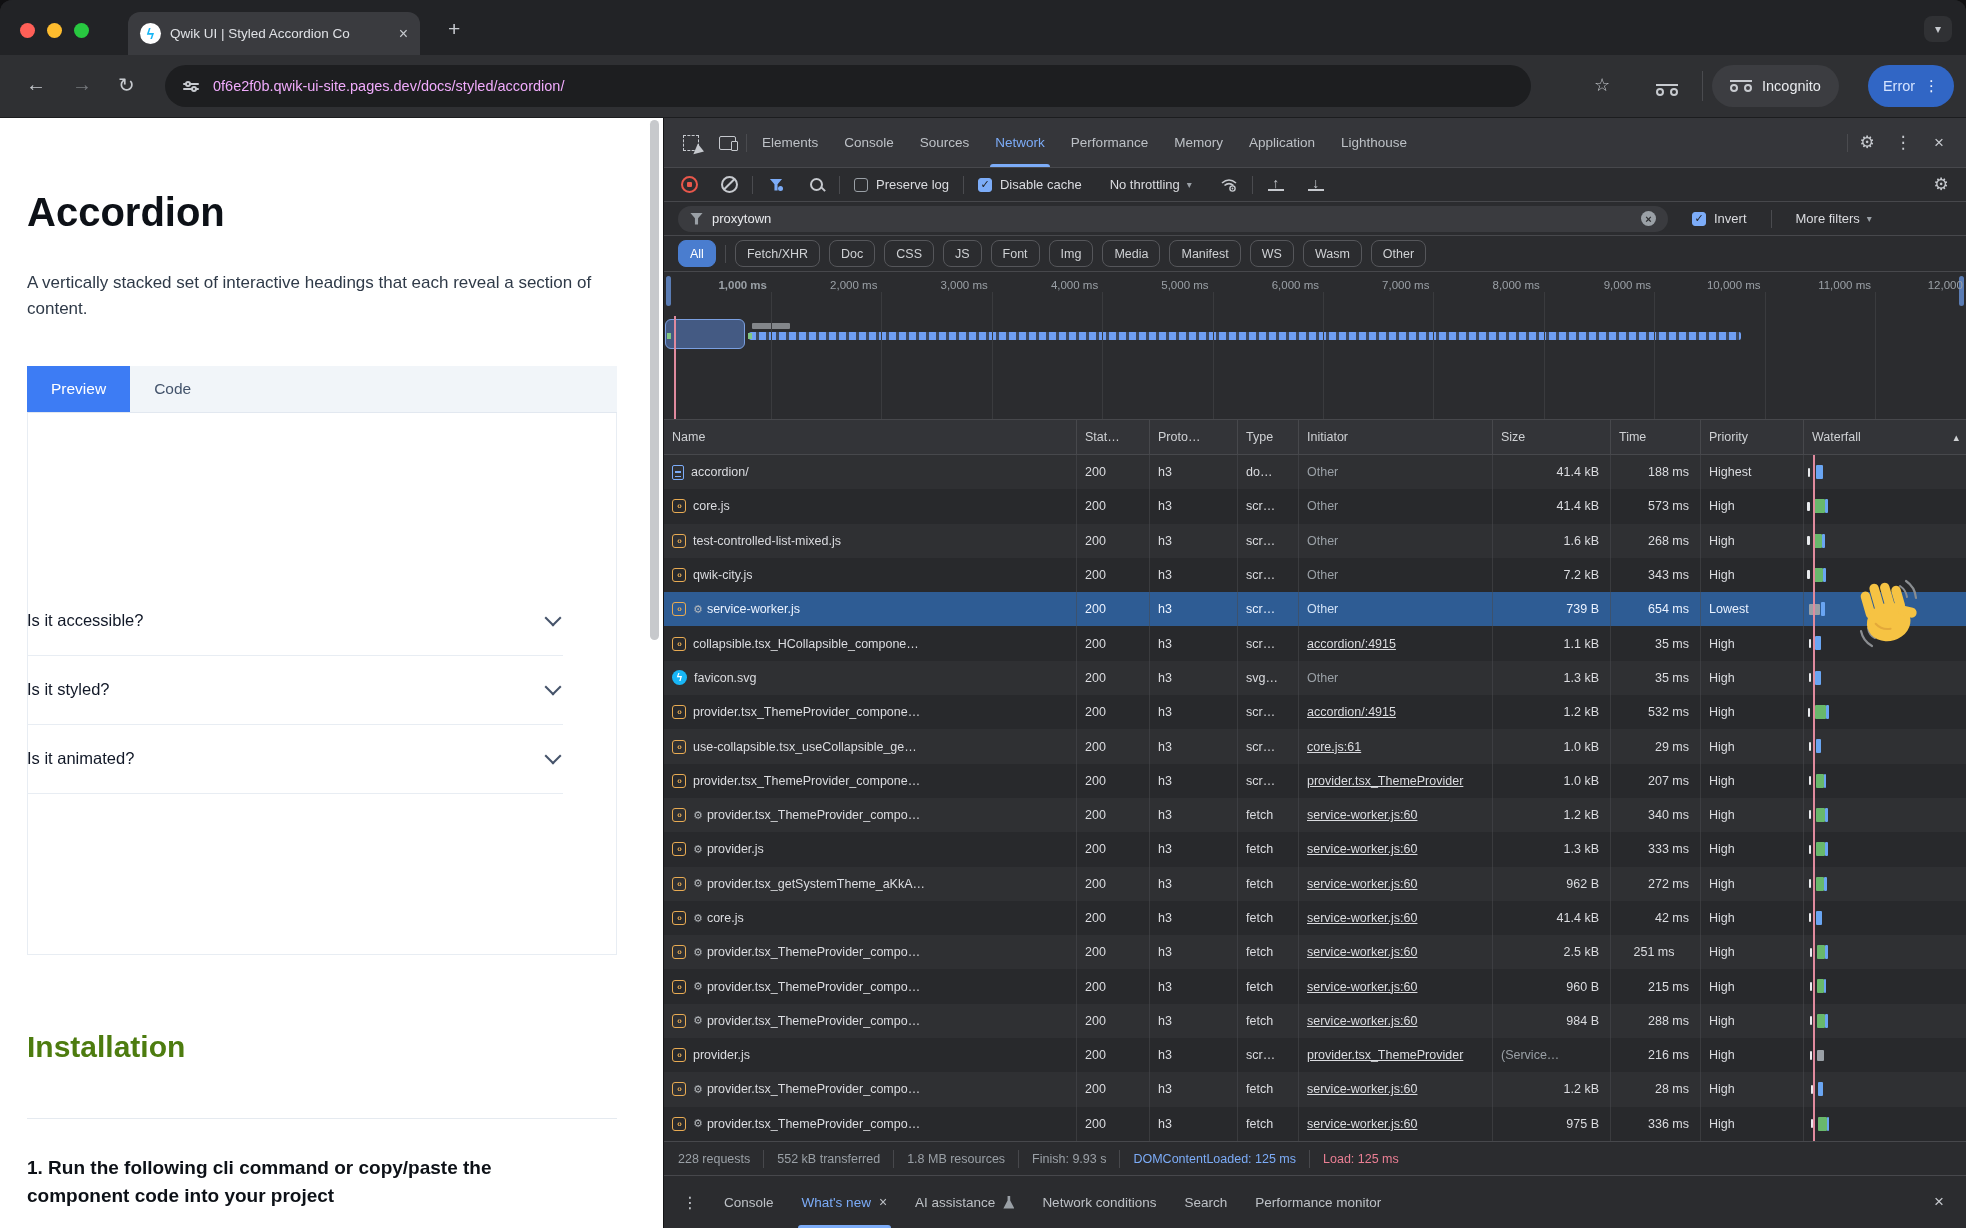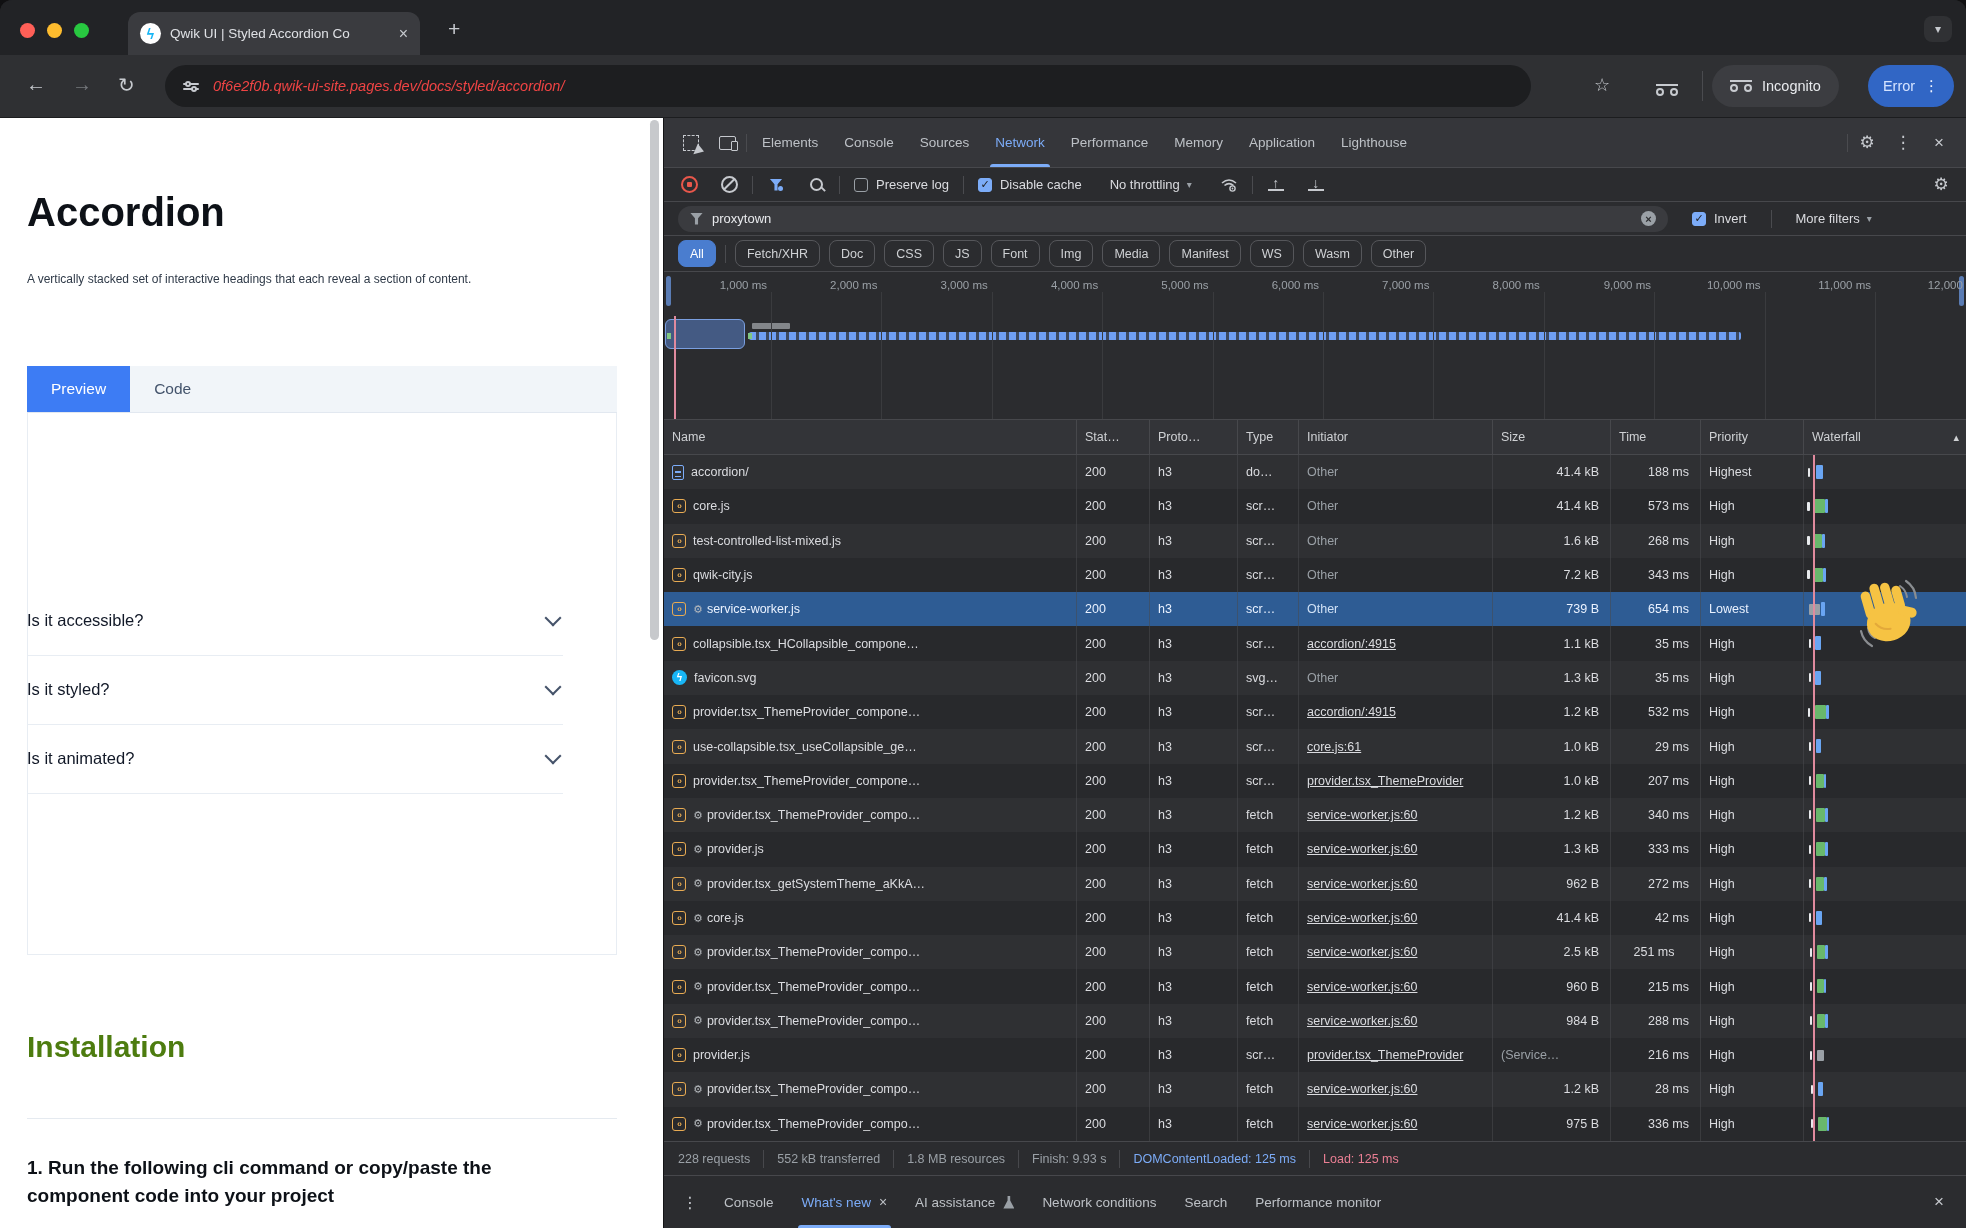--- a/index.html
+++ b/index.html
@@ -22,41 +22,41 @@
   
   .btoolbar{position:absolute;left:0;top:55px;width:100%;height:63px;background:#2f3033;border-bottom:1px solid #1c1d1f;box-sizing:border-box;}
   .navbtn{position:absolute;top:18px;font-size:20px;color:#c7cacf;}
   .urlpill{position:absolute;left:165px;top:10px;width:1366px;height:42px;border-radius:21px;background:#1d1e20;
     display:flex;align-items:center;padding:0 18px;box-sizing:border-box;gap:14px;}
   .tuneicon{display:inline-flex;flex-direction:column;gap:3px;width:16px;}
   .tuneicon i{height:2px;background:#c7cacf;border-radius:2px;position:relative;display:block;}
   .tuneicon i::after{content:"";position:absolute;top:-2px;width:6px;height:6px;border-radius:50%;background:#1d1e20;border:2px solid #c7cacf;box-sizing:border-box;}
   .tuneicon i:nth-child(1)::after{left:2px;}
   .tuneicon i:nth-child(2)::after{right:2px;}
-  .urltext{color:#ef4444;font-size:14.5px;font-style:italic;}
+  .urltext{color:#f0abfc;font-size:14.5px;}
   .tb-ico{position:absolute;top:19px;color:#c7cacf;font-size:18px;}
   .glasses{display:inline-block;width:22px;height:12px;position:relative;}
   .glasses::before,.glasses::after{content:"";position:absolute;bottom:0;width:8px;height:8px;border:2px solid #c7cacf;border-radius:50%;box-sizing:border-box;}
   .glasses::before{left:0;} .glasses::after{right:0;}
   .glasses i{position:absolute;top:0;left:0;right:0;height:2px;background:#c7cacf;}
   .tb-sep{position:absolute;top:16px;width:1px;height:30px;background:#4a4b4f;}
   .incogpill{position:absolute;left:1712px;top:10px;height:42px;border-radius:21px;background:#3c3d41;
     display:flex;align-items:center;gap:10px;padding:0 18px;color:#e8eaed;font-size:14.5px;}
   .errorpill{position:absolute;left:1868px;top:10px;width:86px;height:42px;border-radius:21px;background:#3166c5;
     display:flex;align-items:center;justify-content:center;gap:9px;color:#d5e3ff;font-size:14.5px;}
   .errorpill .dots{color:#eef3ff;font-size:15px;}
 
   
   .content{position:absolute;left:0;top:118px;width:100%;height:1110px;}
   .page{position:absolute;left:0;top:0;width:663px;height:100%;background:#fff;overflow:hidden;}
   .devtools{position:absolute;left:663px;top:0;width:1303px;height:100%;background:#2b2c2f;border-left:1px solid #141416;box-sizing:border-box;}
 
   
   .pg-h1{position:absolute;left:27px;top:72px;font-size:40px;font-weight:700;color:#0d1117;}
-  .pg-desc{position:absolute;left:27px;top:152px;width:592px;font-size:12px;line-height:1.5;color:#2f3a48;}
+  .pg-desc{position:absolute;left:27px;top:152px;width:592px;font-size:17px;line-height:1.5;color:#2f3a48;}
   .pg-tabs{position:absolute;left:27px;top:248px;width:590px;height:47px;background:#f1f5f9;border-bottom:1px solid #e2e8f0;display:flex;box-sizing:border-box;}
   .pg-tab{padding:0 24px;display:flex;align-items:center;font-size:15.5px;color:#43536b;}
   .pg-tab.active{background:#3d7cf4;color:#fff;}
   .pg-panel{position:absolute;left:27px;top:295px;width:590px;height:542px;border:1px solid #e8edf3;border-top:none;box-sizing:border-box;background:#fff;}
   .acc-item{position:absolute;left:27px;width:536px;height:69px;border-bottom:1px solid #e8edf3;display:flex;align-items:center;justify-content:space-between;font-size:16.5px;color:#111827;}
   .chev{width:10px;height:10px;border-right:2px solid #45536a;border-bottom:2px solid #45536a;transform:rotate(45deg);margin-right:4px;margin-top:-5px;}
   .pg-h2{position:absolute;left:27px;top:912px;font-size:30px;font-weight:700;color:#4d7c0f;}
   .pg-hr{position:absolute;left:27px;top:1000px;width:590px;height:1px;background:#e5eaf0;}
   .pg-step{position:absolute;left:27px;top:1036px;width:566px;font-size:19px;font-weight:600;line-height:1.45;color:#0d1117;}
   .pg-scroll{position:absolute;right:4px;top:2px;width:9px;height:520px;border-radius:5px;background:#c7c9cc;}
@@ -350,21 +350,21 @@
       <div class="dt-overview">
         <div class="ov-handle" style="left:2px"></div>
         <div class="ov-handle" style="right:2px"></div>
         <div class="ov-sel"></div>
         <div class="ov-gray"></div>
         <div class="ov-band"></div>
         <div class="ov-dot" style="left:3px"></div>
         <div class="ov-dot" style="left:84px"></div>
         <div class="ov-pink"></div>
       <div class="ov-grid" style="left: 107px;"></div>
-          <span class="ov-label" style="left: 15px;">1,000 ms</span>
+          <span class="ov-label" style="left: 15px; font-weight: bold;">1,000 ms</span>
           <div class="ov-grid" style="left: 217.4px;"></div>
           <span class="ov-label" style="left: 125.4px;">2,000 ms</span>
           <div class="ov-grid" style="left: 327.8px;"></div>
           <span class="ov-label" style="left: 235.8px;">3,000 ms</span>
           <div class="ov-grid" style="left: 438.2px;"></div>
           <span class="ov-label" style="left: 346.2px;">4,000 ms</span>
           <div class="ov-grid" style="left: 548.6px;"></div>
           <span class="ov-label" style="left: 456.6px;">5,000 ms</span>
           <div class="ov-grid" style="left: 659px;"></div>
           <span class="ov-label" style="left: 567px;">6,000 ms</span>

